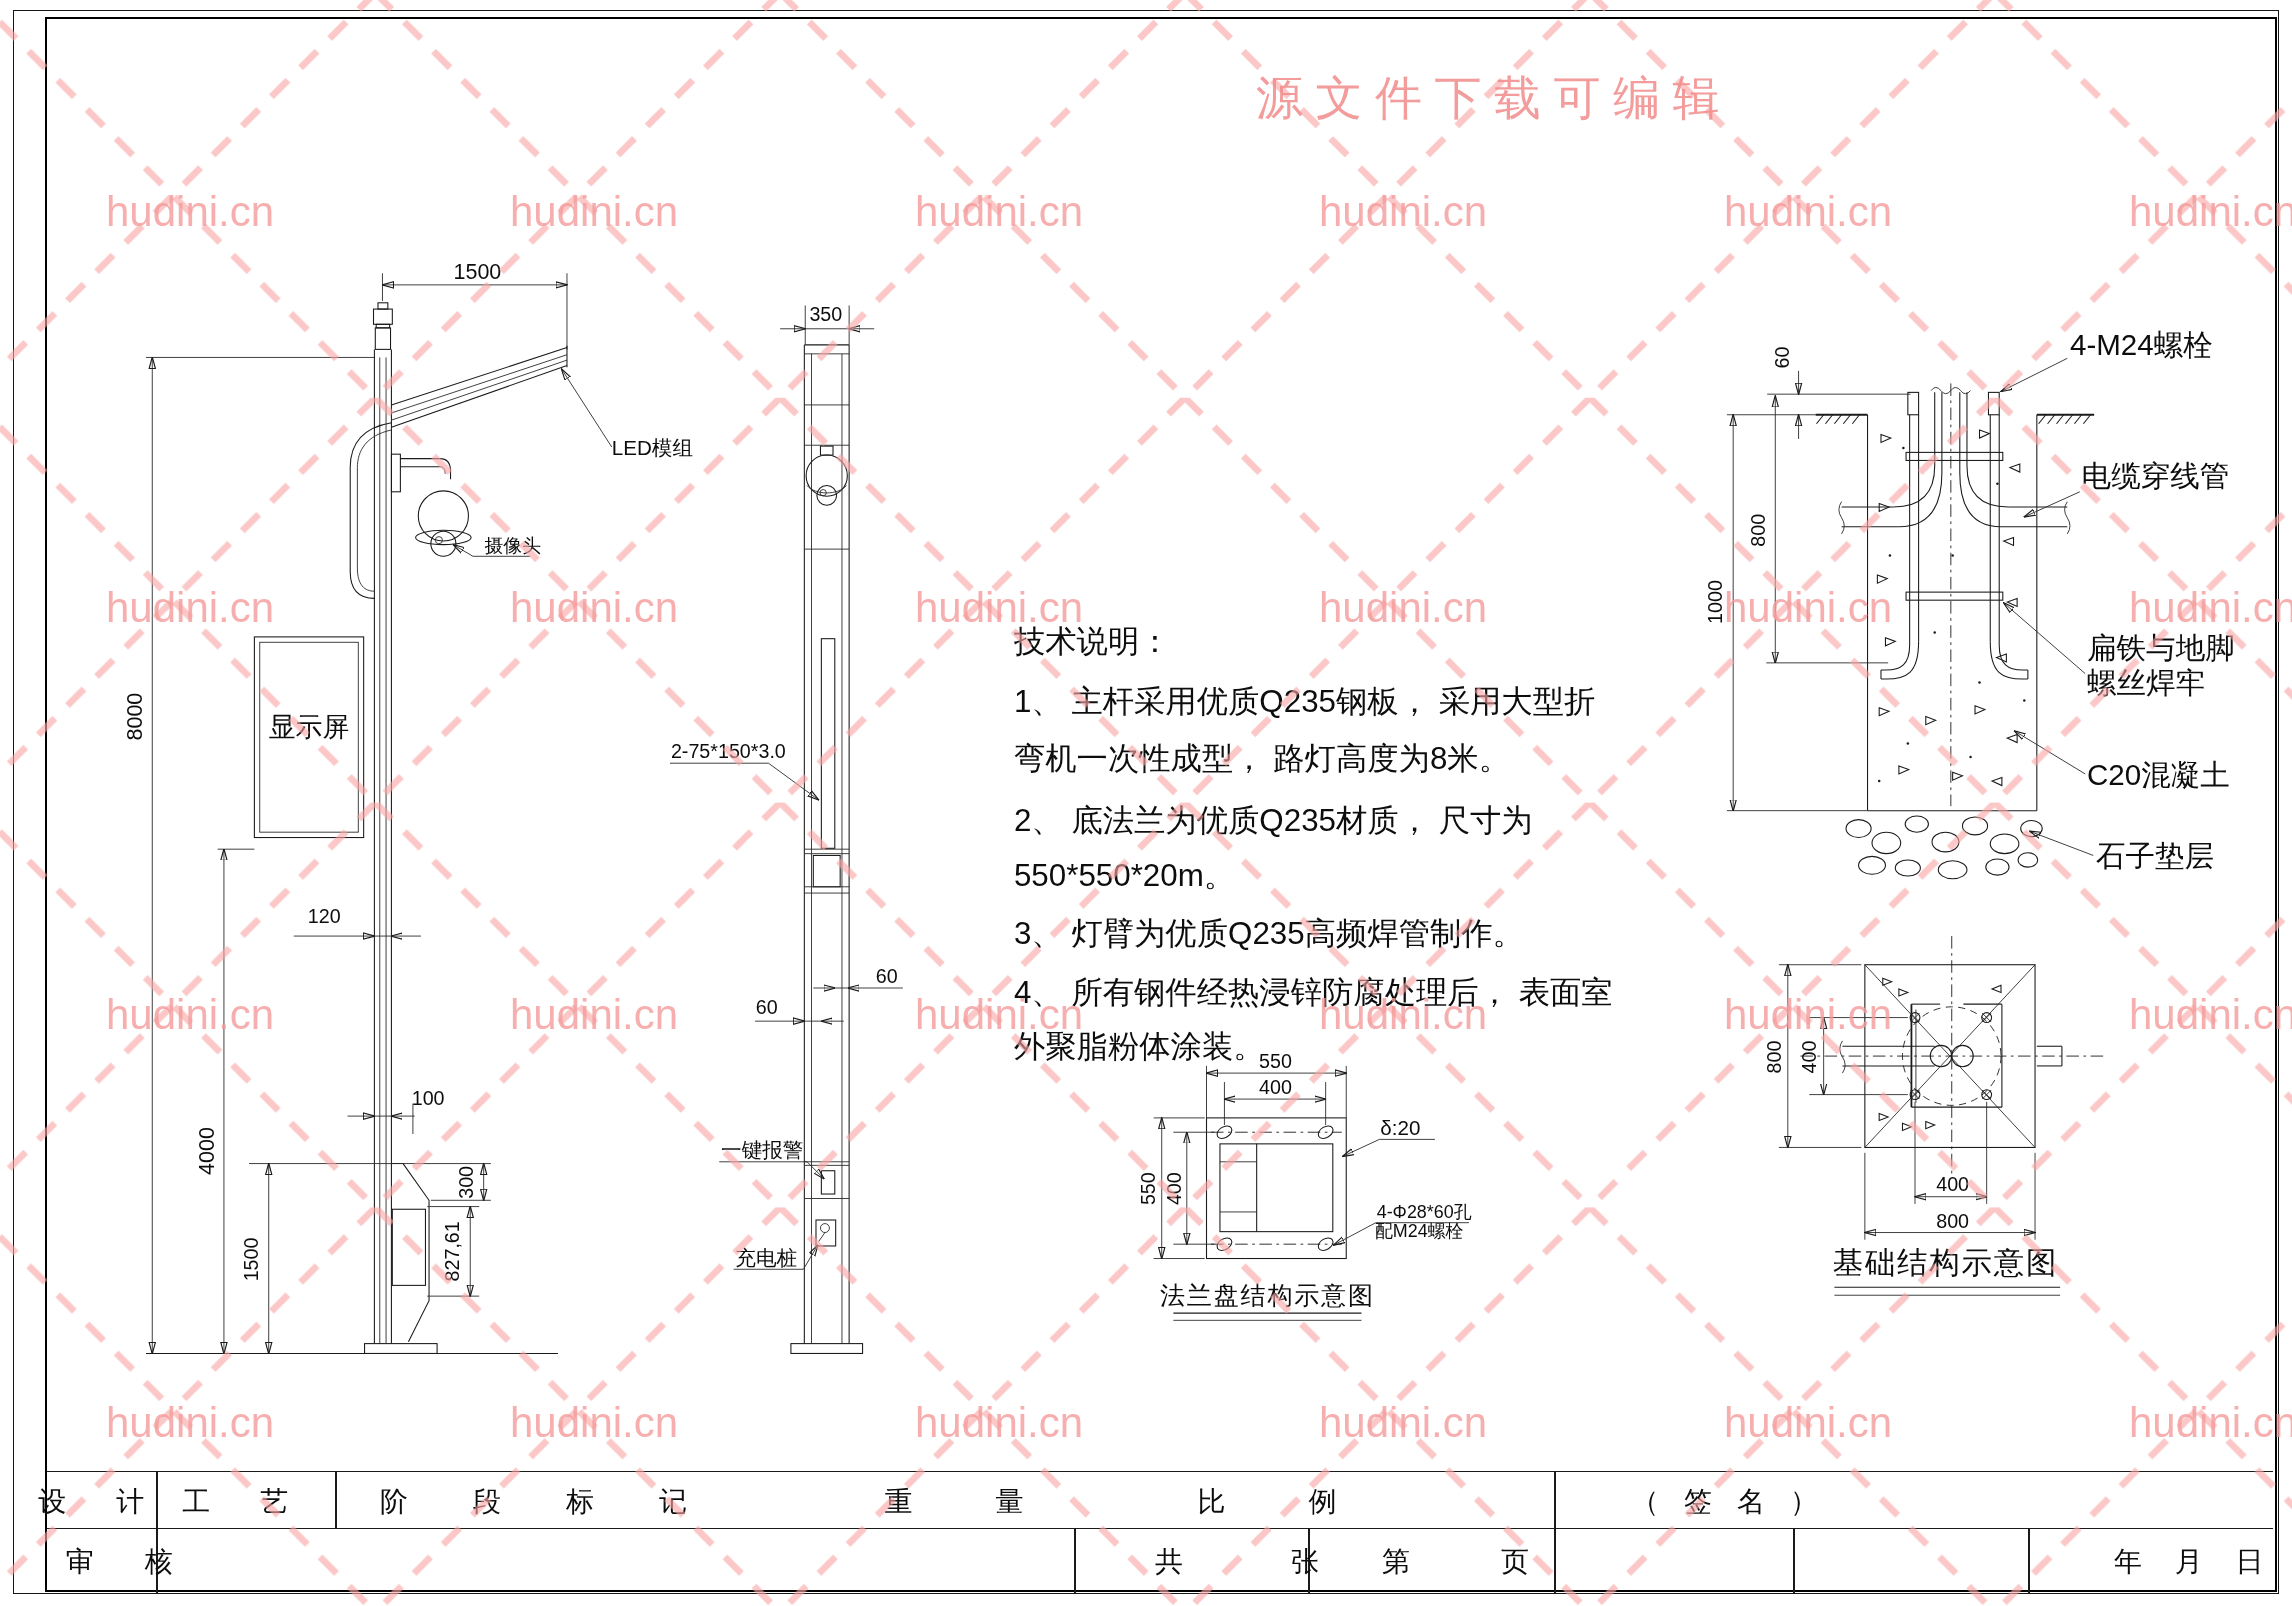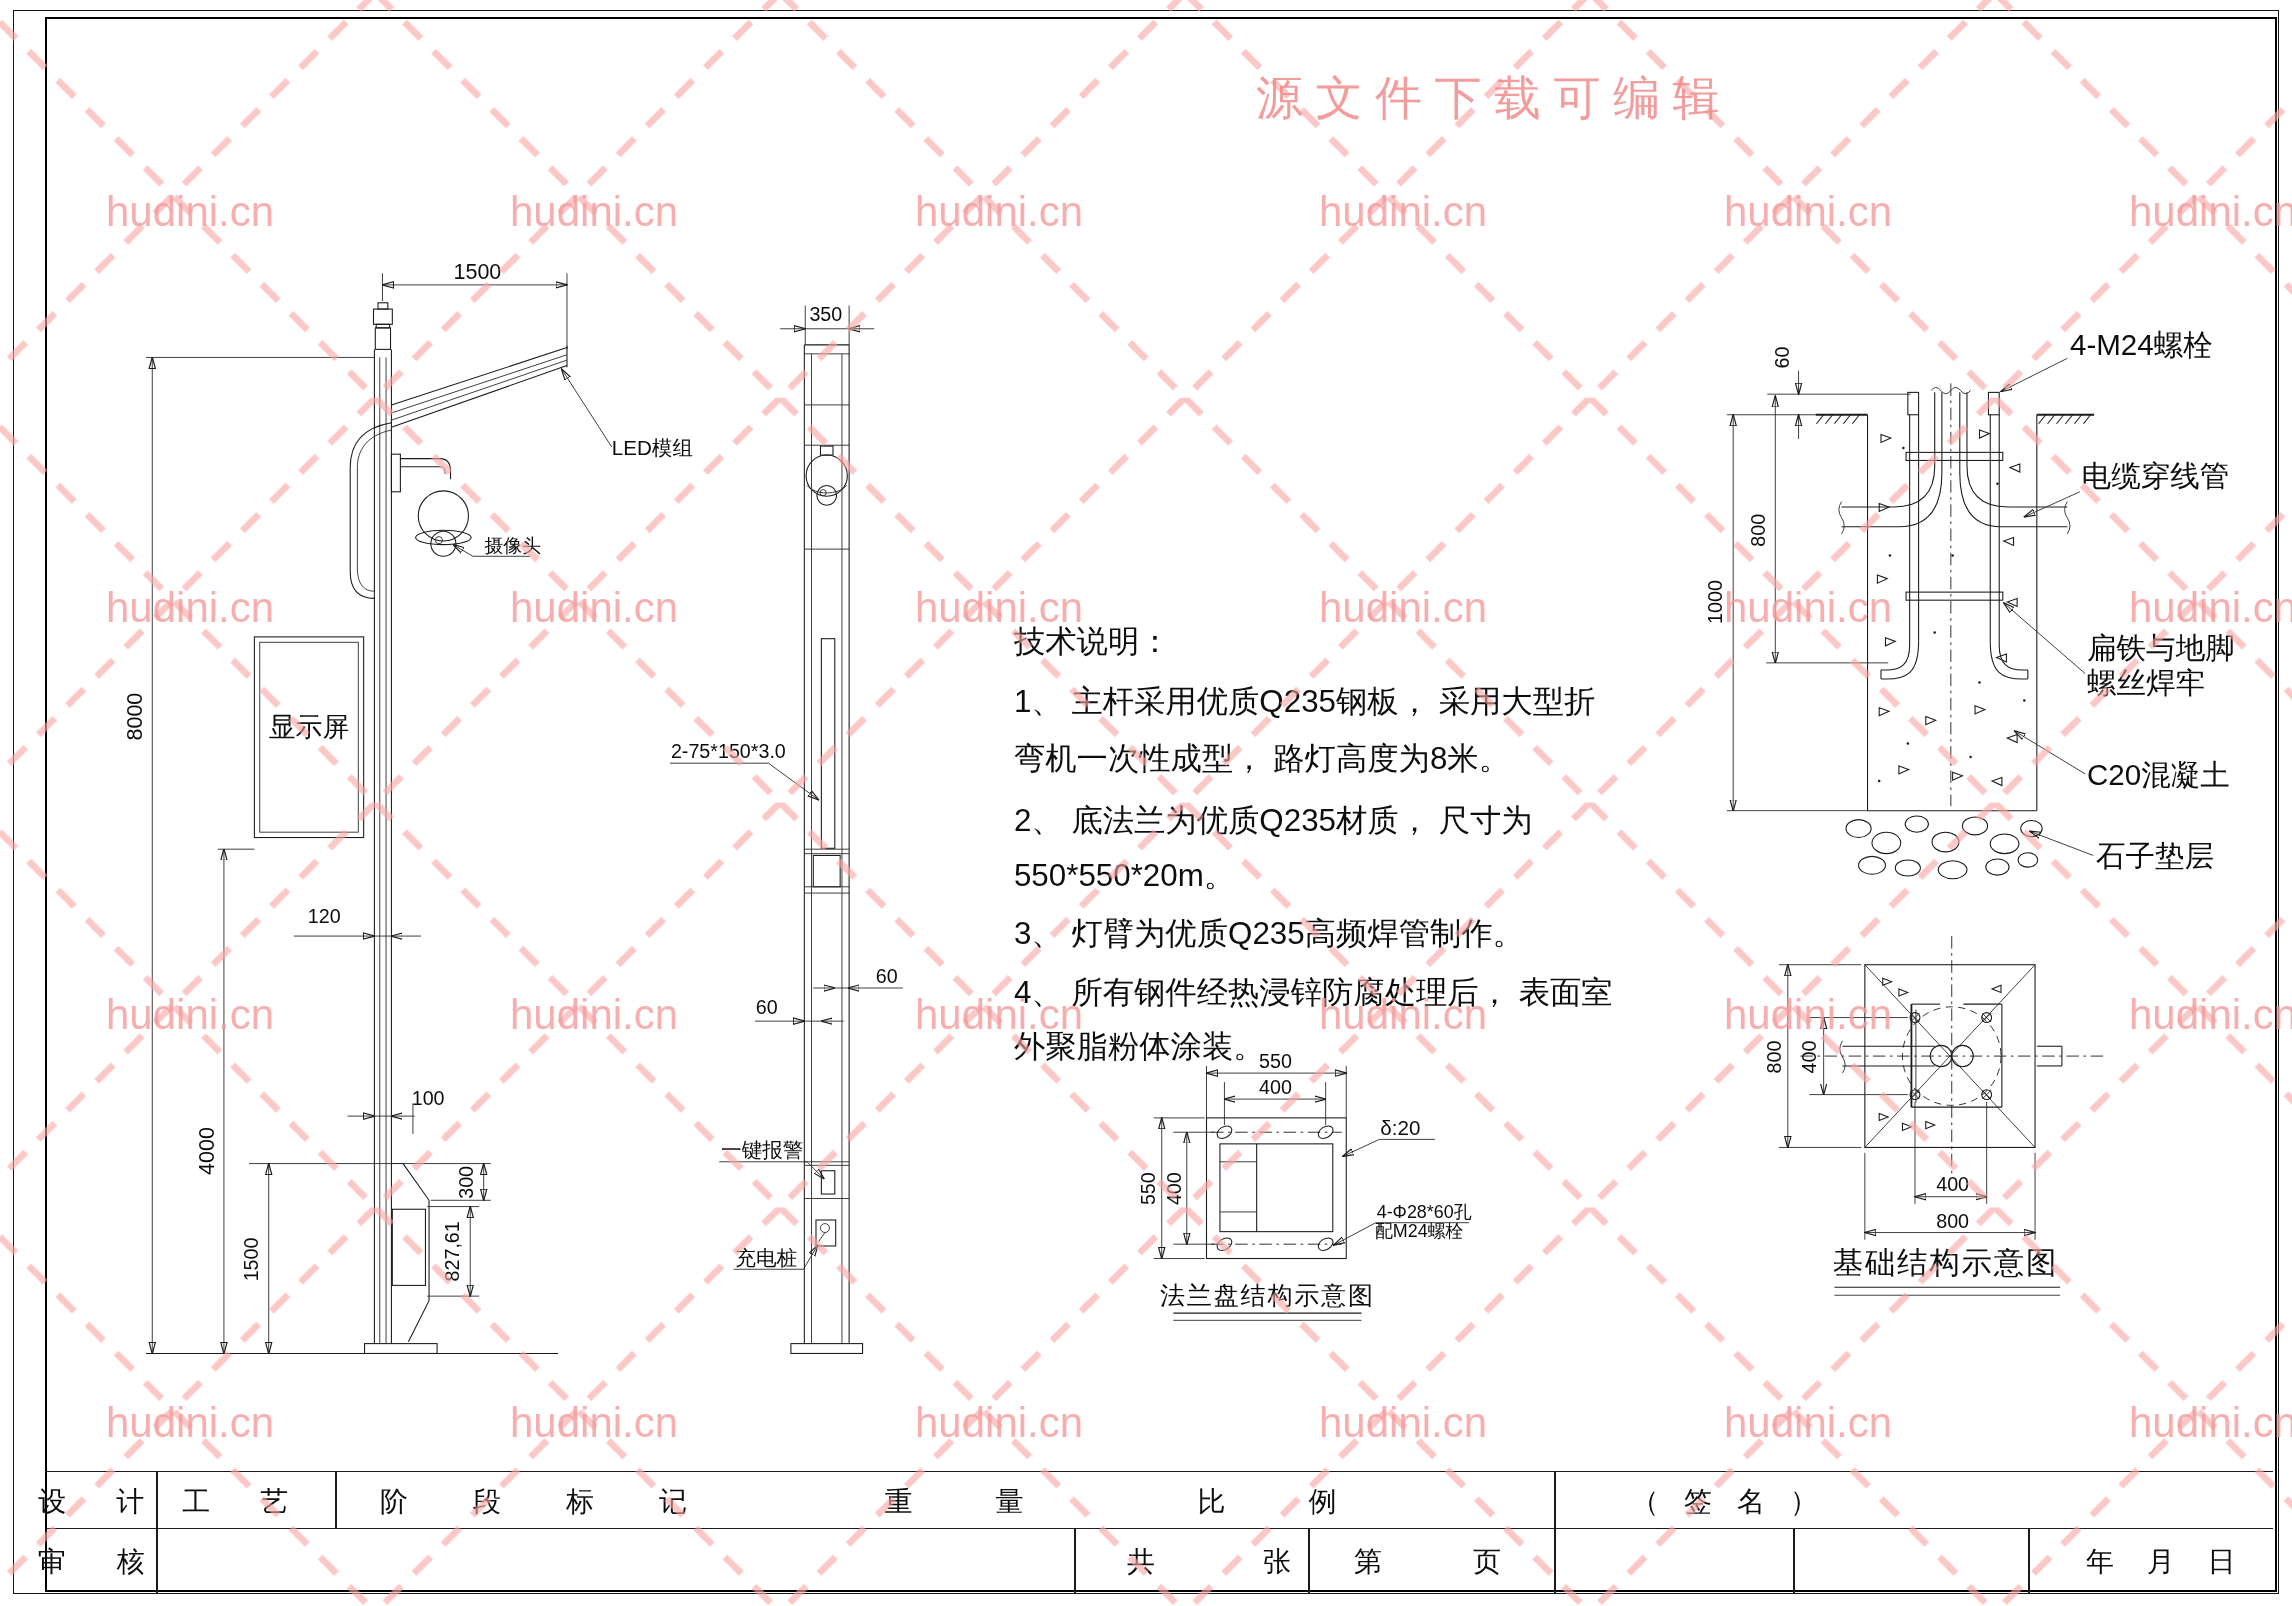--- a/index.html
+++ b/index.html
@@ -14,21 +14,21 @@
           border-top:1.8px solid #1a1a1a;border-bottom:1.8px solid #1a1a1a;}
   .vline{position:absolute;top:0;width:1.8px;height:100%;background:#1a1a1a;}
   .cell-label{position:absolute;transform:translateX(-50%);white-space:nowrap;
               font-size:27px;color:#0d0d0d;top:9.9px;}
   
   .bottombar{position:absolute;left:47px;top:1471px;width:2226px;height:119px;border-top:1.8px solid #1a1a1a;}
   .bb-row1{position:absolute;left:0;top:0;width:100%;height:56px;font-family:Liberation Serif, serif;}
   .bb-row2{position:absolute;left:0;top:56px;width:100%;height:64px;border-top:1.8px solid #1a1a1a;}
   .bb-label{position:absolute;transform:translateX(-50%);white-space:nowrap;font-size:28px;color:#0d0d0d;}
   .bb-row1 .bb-label{top:10.7px;}
-  .bb-row2 .bb-label{top:14.3px;}
+  .bb-row2 .bb-label{top:14.3px;margin-left:28px;}
   
   .wm-layer{position:absolute;left:0;top:0;width:2293px;height:1607px;pointer-events:none;}
   .wm{position:absolute;font-size:42px;color:#f49b9b;opacity:.8;white-space:nowrap;
       font-family:"Liberation Sans",sans-serif;}
   .banner{position:absolute;left:1256px;top:23px;font-size:47px;letter-spacing:12.5px;color:#f28b8b;
           opacity:.85;white-space:nowrap;font-weight:500;pointer-events:none;margin-top:44px;}
   
   svg.draw{position:absolute;left:0;top:0;}
   svg.draw line,svg.draw path,svg.draw rect,svg.draw circle,svg.draw ellipse,svg.draw polyline{
       stroke:#1b1b1b;fill:none;stroke-width:1.2px;}

